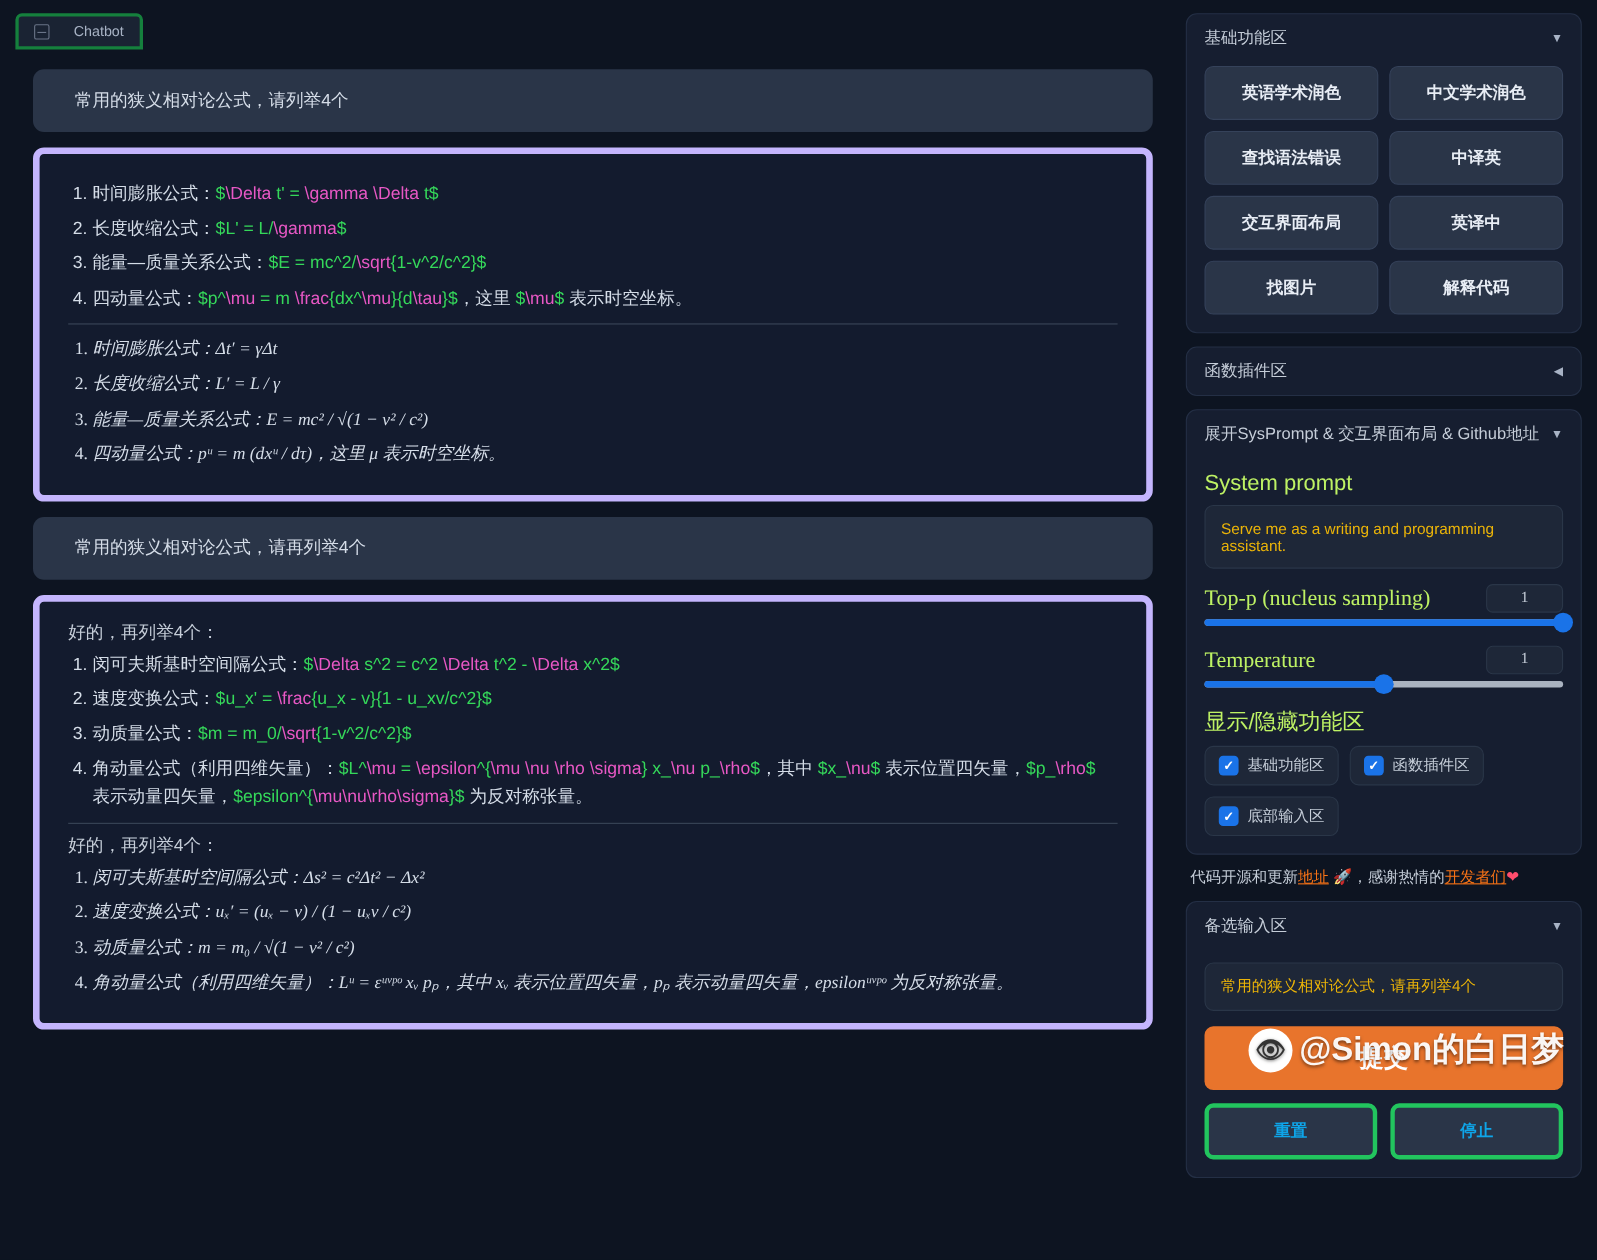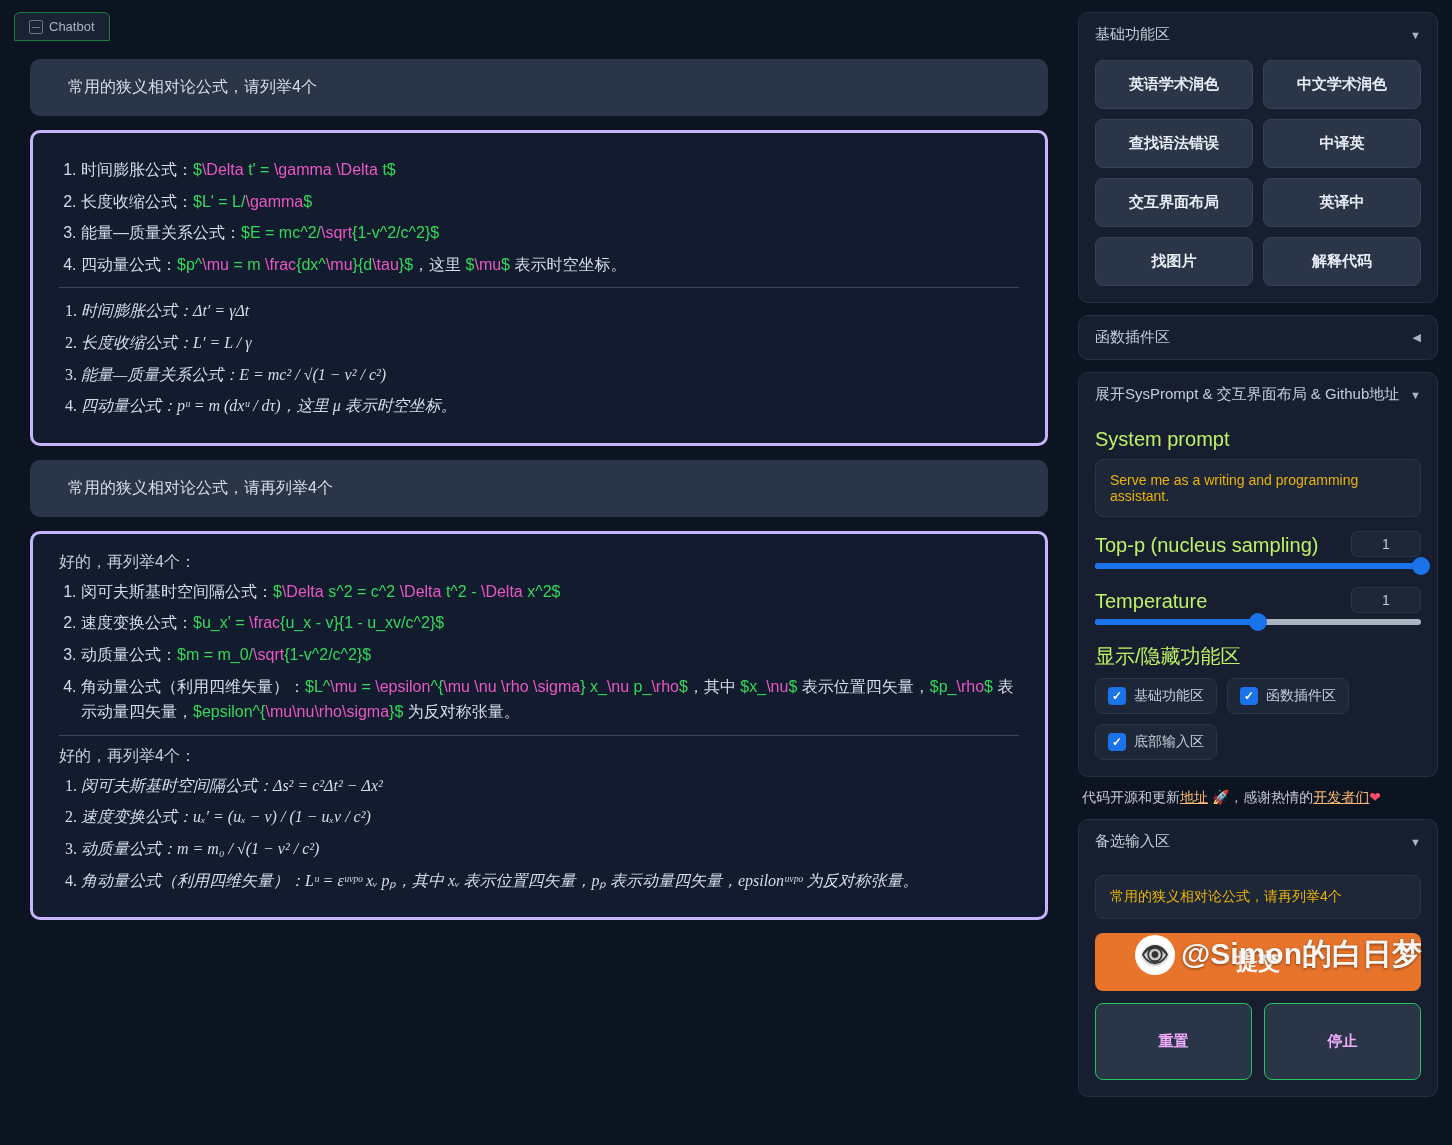--- a/index.html
+++ b/index.html
@@ -8,57 +8,57 @@
   color: #c5cdd8;
   font-family: -apple-system, "Segoe UI", Arial, sans-serif;
   font-size: 14px;
   display: flex;
   width: 1452px;
   height: 1145px;
   overflow: hidden;
 }
 .left-panel { flex: 1; padding: 12px 14px; display: flex; flex-direction: column; }
 .right-panel { width: 374px; padding: 12px 14px 12px 0; display: flex; flex-direction: column; gap: 12px; }
-.tab { display: inline-flex; align-items: center; gap: 6px; background: #1a2333; border: 1px solid #15803d; border-radius: 6px 6px 0 0; padding: 6px 14px; font-size: 13px; color: #a8b3c5; }
+.tab { display: inline-flex; align-items: center; gap: 22px; background: #1a2333; border: 3px solid #15803d; border-radius: 6px 6px 0 0; padding: 6px 14px; font-size: 13px; color: #a8b3c5; }
 .tab-icon { width: 14px; height: 14px; border: 1px solid #6a7488; border-radius: 2px; position: relative; }
 .tab-icon::after { content: ''; position: absolute; left: 2px; right: 2px; top: 50%; height: 1px; background: #6a7488; }
 .chat-area { flex: 1; background: transparent; padding: 8px 0; overflow-y: auto; }
 .user-msg { background: #2a3548; border-radius: 10px; padding: 18px 38px; margin: 10px 16px 14px 16px; font-size: 16px; color: #d5dde8; }
-.bot-msg { background: #131b2e; border: 3px solid #c4b5fd; border-radius: 10px; padding: 18px 26px; margin: 0 16px 14px 16px; }
+.bot-msg { background: #131b2e; border: 6px solid #c4b5fd; border-radius: 10px; padding: 18px 26px; margin: 0 16px 14px 16px; }
 .bot-msg ol { list-style-position: outside; padding-left: 22px; }
 .bot-msg li { margin: 6px 0; font-size: 16px; color: #d5dde8; line-height: 1.6; }
 .bot-msg .intro { font-size: 16px; margin-bottom: 6px; }
 .latex { color: #35d85a; }
 .cmd { color: #e858c5; }
 hr.sep { border: none; border-top: 1px solid #3a4658; margin: 10px 0; }
 .rendered li { font-family: "Times New Roman", serif; }
 .rendered .mi { font-style: italic; font-family: "Times New Roman", serif; }
 
 .panel { background: #161e30; border: 1px solid #242f45; border-radius: 10px; }
 .panel-header { display: flex; justify-content: space-between; align-items: center; padding: 12px 16px; font-size: 15px; cursor: pointer; }
 .panel-body { padding: 12px 16px 16px 16px; }
 .chevron { font-size: 11px; color: #a8b3c5; }
 .btn-grid { display: grid; grid-template-columns: 1fr 1fr; gap: 10px; padding: 4px 16px 16px 16px; }
 .fn-btn { background: #2a3548; border: 1px solid #35425a; border-radius: 8px; padding: 14px 8px; text-align: center; font-size: 15px; font-weight: 600; color: #e8edf5; cursor: pointer; }
 .label { font-size: 20px; color: #bef264; margin-bottom: 8px; }
 .textbox { background: #1e2738; border: 1px solid #2a3648; border-radius: 8px; padding: 12px 14px; color: #eab308; font-size: 14px; width: 100%; margin-bottom: 14px; }
-.slider-row { display: flex; justify-content: space-between; align-items: flex-end; margin-bottom: 6px; }
+.slider-row { display: flex; justify-content: space-between; align-items: center; margin-bottom: 6px; font-family: Liberation Serif, serif; }
 .slider-val { background: #1e2738; border: 1px solid #2a3648; border-radius: 6px; padding: 4px 0; width: 70px; text-align: center; font-size: 14px; }
 .slider-track { position: relative; width: 100%; height: 6px; background: #aab3c0; border-radius: 3px; margin-bottom: 18px; }
 .slider-fill { position: absolute; left: 0; top: 0; height: 100%; background: #1a73e8; border-radius: 3px; }
 .slider-thumb { position: absolute; top: 50%; transform: translate(-50%, -50%); width: 18px; height: 18px; background: #1a73e8; border-radius: 50%; }
 .check-group { display: flex; flex-wrap: wrap; gap: 10px; }
 .chip { display: inline-flex; align-items: center; gap: 8px; background: #1e2738; border: 1px solid #2a3648; border-radius: 8px; padding: 8px 12px; font-size: 14px; }
 .cb { width: 18px; height: 18px; background: #1a73e8; border-radius: 4px; display: inline-flex; align-items: center; justify-content: center; color: #fff; font-size: 12px; font-weight: bold; }
 .footer-note { font-size: 14px; color: #c5cdd8; padding: 0 4px; }
-.footer-note a { color: #fdba74; text-decoration: underline; }
+.footer-note a { color: #f97316; text-decoration: underline; }
 .heart { color: #ff4d6d; }
 .submit-btn { background: #e8742c; color: #fff; border: none; border-radius: 8px; padding: 14px; font-size: 22px; font-weight: 600; width: 100%; cursor: pointer; margin-bottom: 12px; }
 .two-btn { display: flex; gap: 12px; }
-.sec-btn { flex: 1; background: #2a3548; border: 1px solid #22c55e; border-radius: 8px; padding: 28px; text-align: center; font-size: 15px; font-weight: 600; color: #f0abfc; cursor: pointer; }
+.sec-btn { flex: 1; background: #2a3548; border: 4px solid #22c55e; border-radius: 8px; padding: 12px; text-align: center; font-size: 15px; font-weight: 600; color: #0ea5e9; cursor: pointer; }
 .watermark { position: absolute; right: 30px; bottom: 170px; color: rgba(255,255,255,0.95); font-size: 30px; font-weight: 600; display: flex; align-items: center; gap: 6px; pointer-events: none; text-shadow: 0 1px 3px rgba(0,0,0,0.5); }
 .weibo-icon { width: 40px; height: 40px; background: #fff; border-radius: 50%; display: inline-flex; align-items: center; justify-content: center; color: #333; font-size: 22px; }
 </style>
 </head>
 <body>
 
 <div class="left-panel">
   <div>
     <div class="tab">
       <span class="tab-icon"></span>

